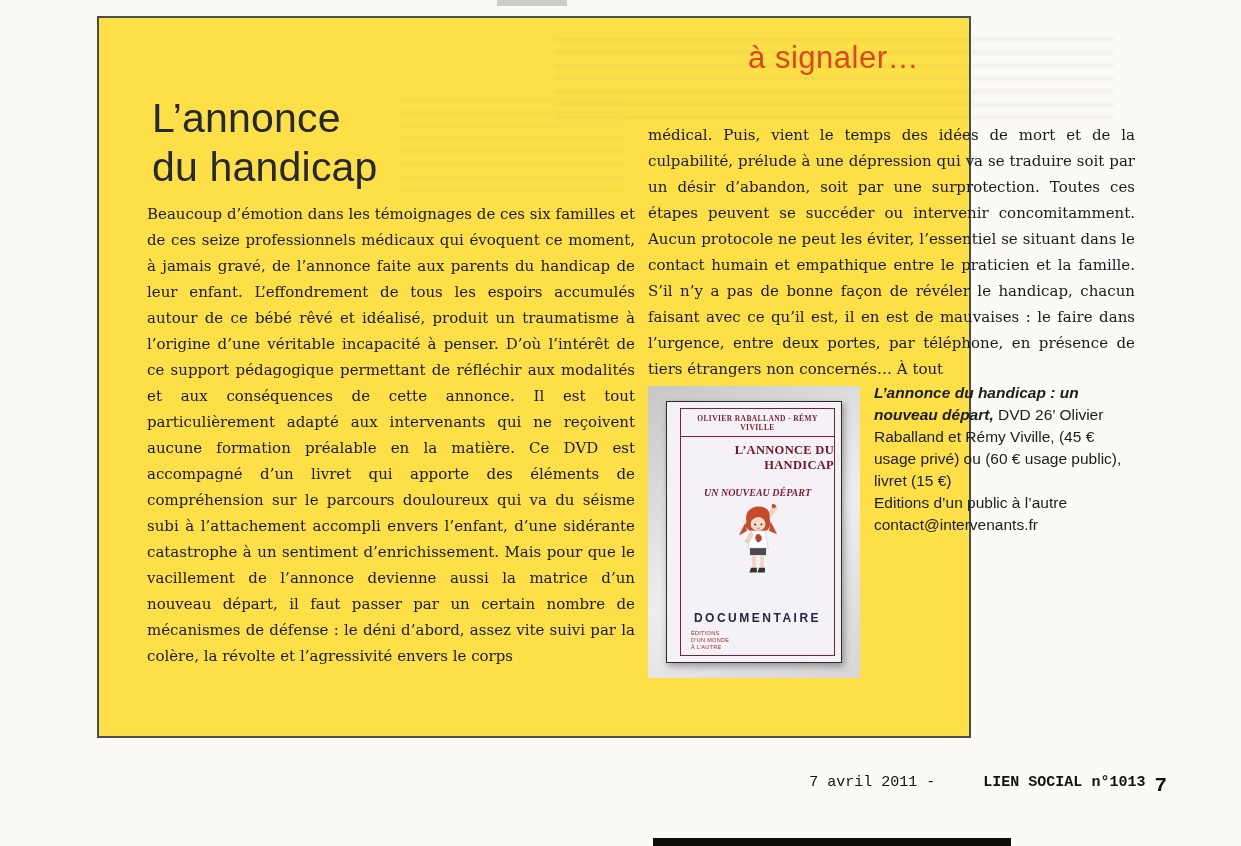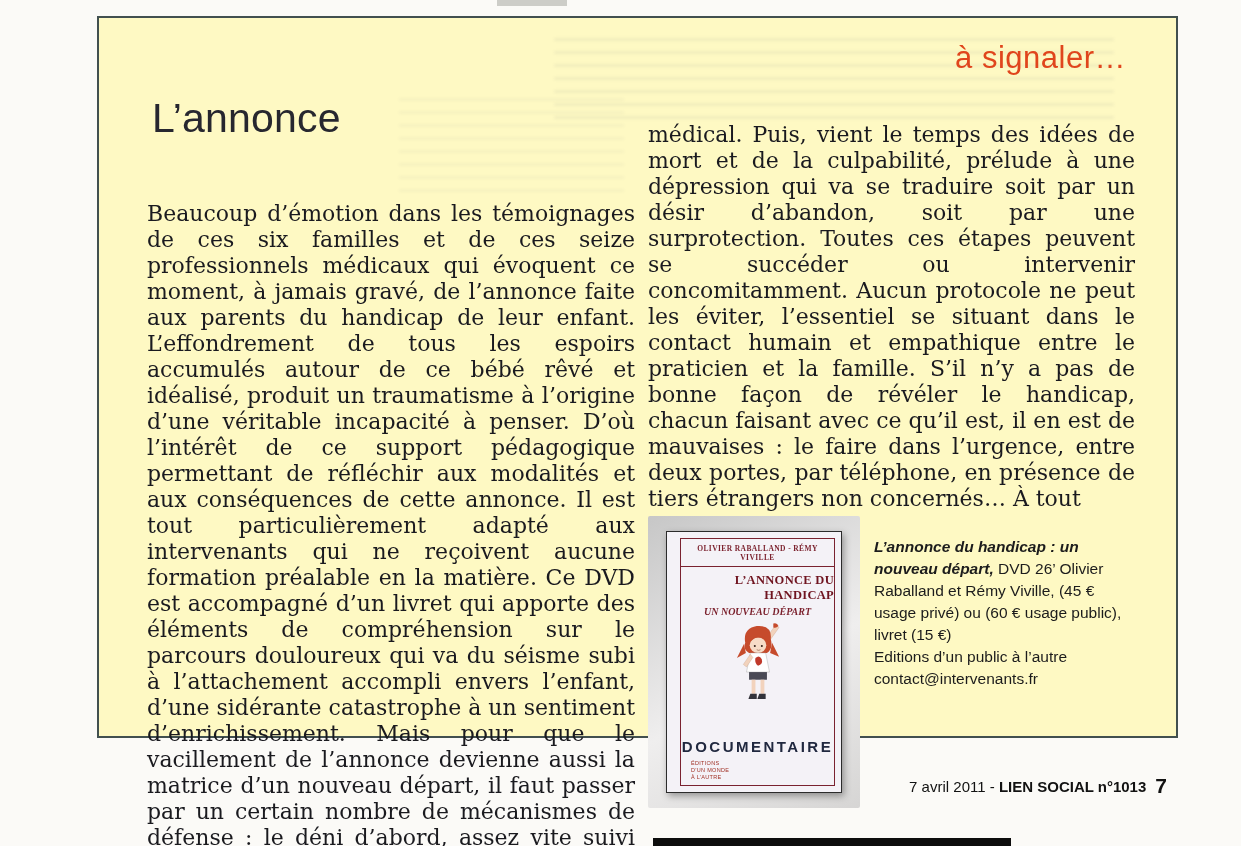--- a/index.html
+++ b/index.html
@@ -18,22 +18,22 @@
     position: absolute; left: 497px; top: 0; width: 70px; height: 6px;
     background: #b9b9b4; opacity: .7;
   }
   .scan-bar-bottom {
     position: absolute; left: 653px; top: 838px; width: 358px; height: 8px;
     background: #0d0d0d;
   }
 
   .panel {
     position: absolute; left: 97px; top: 16px;
-    width: 1081px; height: 722px;
-    background: #fef9c3;
+    width: 874px; height: 722px;
+    background: #fde047;
     border: 2px solid #42504f;
   }
 
   .bleed {
     position: absolute;
     background: repeating-linear-gradient(180deg,
       rgba(108,114,124,0.16) 0px, rgba(108,114,124,0.16) 3px,
       transparent 3px, transparent 13px);
     filter: blur(1.4px);
     opacity: .55;
@@ -62,21 +62,21 @@
   }
 
   .col-left {
     position: absolute; left: 48px; top: 183px; width: 488px;
   }
   .col-right {
     position: absolute; left: 549px; top: 104px; width: 487px;
   }
   .body-text {
     margin: 0;
-    font-size: 22px;
+    font-size: 15px;
     line-height: 26px;
     text-align: justify;
     color: #1a1a1f;
     hyphens: auto;
   }
 
   
   .dvd-photo {
     float: left;
     width: 212px; height: 292px;
@@ -110,79 +110,78 @@
   }
   .cover-title {
     margin-top: 6px;
     font-family: "Liberation Serif", serif;
     font-size: 12.5px; font-weight: bold;
     color: #6f1420;
     letter-spacing: .3px;
     text-align: right;
   }
   .cover-subtitle {
-    margin-top: 3px;
+    margin-top: 14px;
     font-family: "Liberation Serif", serif;
     font-style: italic; font-weight: bold;
     font-size: 10px;
     color: #7a1f2b;
     text-align: center;
   }
   .cover-art { margin: 4px 0 2px; }
   .cover-genre {
     font-family: "Liberation Sans", sans-serif;
-    font-size: 15px; font-weight: bold;
+    font-size: 12px; font-weight: bold;
     letter-spacing: 2.5px;
     color: #20283f;
     margin-top: 32px;
   }
   .cover-publisher {
     align-self: flex-start;
     margin: 5px 0 4px 10px;
     display: flex; flex-direction: column;
     font-family: "Liberation Sans", sans-serif;
     font-size: 5.5px; line-height: 7px;
     color: #a03025;
     letter-spacing: .3px;
   }
 
   .caption {
-    margin-top: 24px;
     font-family: "Liberation Sans", sans-serif;
     font-size: 15.5px;
     line-height: 22px;
     color: #1c1c1c;
     text-align: left;
   }
   .cap-strong { font-weight: bold; font-style: italic; }
 
   .footer {
     position: absolute; top: 774px; right: 74px;
-    display: flex; align-items: center;
-    font-family: Liberation Sans, sans-serif;
+    display: flex; align-items: flex-start;
+    font-family: Liberation Mono, monospace;
     font-size: 15px;
     color: #121212;
     white-space: pre;
   }
-  .footer .issue { font-weight: bold; }
+  .footer .issue { font-weight: bold; margin-left: 39px; }
   .footer .pagenum { font-weight: bold; font-size: 21px; margin-left: 9px; }
 </style>
 </head>
 <body>
 
 <div class="scan-mark-top"></div>
 
 <div class="panel">
 
   <div class="bleed bleed-1"></div>
   <div class="bleed bleed-2"></div>
 
   <div class="signaler">à signaler…</div>
 
-  <h1 class="title"><span>L’annonce</span><br></h1>
+  <h1 class="title"><span>L’annonce</span><br><span>du handicap</span></h1>
 
   <div class="col-left">
     <p class="body-text">Beaucoup d’émotion dans les témoignages de ces six familles et de ces seize professionnels médicaux qui évoquent ce moment, à jamais gravé, de l’annonce faite aux parents du handicap de leur enfant. L’effondrement de tous les espoirs accumulés autour de ce bébé rêvé et idéalisé, produit un traumatisme à l’origine d’une véritable incapacité à penser. D’où l’intérêt de ce support pédagogique permettant de réfléchir aux modalités et aux conséquences de cette annonce. Il est tout particulièrement adapté aux intervenants qui ne reçoivent aucune formation préalable en la matière. Ce DVD est accompagné d’un livret qui apporte des éléments de compréhension sur le parcours douloureux qui va du séisme subi à l’attachement accompli envers l’enfant, d’une sidérante catastrophe à un sentiment d’enrichissement. Mais pour que le vacillement de l’annonce devienne aussi la matrice d’un nouveau départ, il faut passer par un certain nombre de mécanismes de défense : le déni d’abord, assez vite suivi par la colère, la révolte et l’agressivité envers le corps</p>
   </div>
 
   <div class="col-right">
     <p class="body-text">médical. Puis, vient le temps des idées de mort et de la culpabilité, prélude à une dépression qui va se traduire soit par un désir d’abandon, soit par une surprotection. Toutes ces étapes peuvent se succéder ou intervenir concomitamment. Aucun protocole ne peut les éviter, l’essentiel se situant dans le contact humain et empathique entre le praticien et la famille. S’il n’y a pas de bonne façon de révéler le handicap, chacun faisant avec ce qu’il est, il en est de mauvaises : le faire dans l’urgence, entre deux portes, par téléphone, en présence de tiers étrangers non concernés… À tout</p>
 
     <div class="dvd-photo">
       <div class="cover-card">

